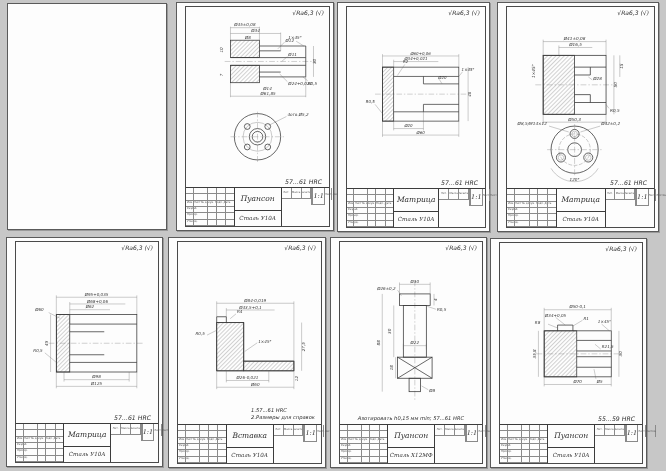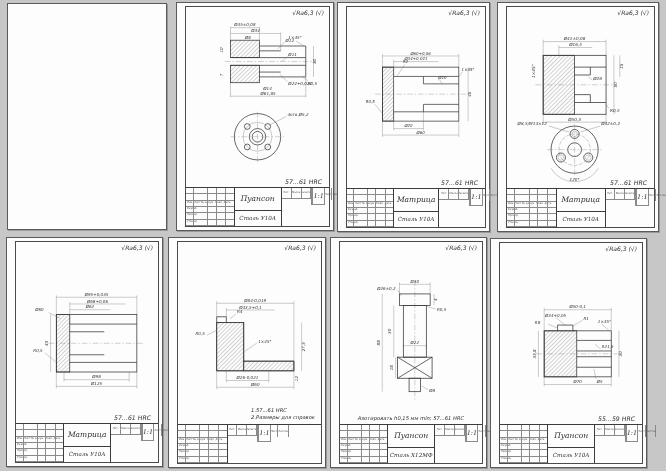--- a/index.html
+++ b/index.html
@@ -439,20 +439,24 @@
             <div class="r"></div>
     <div class="r">Изм. Лист № докум. Подп. Дата</div>
     <div class="r">Разраб.</div>
     <div class="r">Провер.</div>
     <div class="r">Утверд.</div>
     <div class="v" style="left:14%"></div>
             <div class="v" style="left:44%"></div>
             <div class="v" style="left:62%"></div>
             <div class="v" style="left:82%"></div>
    </div>
+   <div class="tbm">
+    <div class="nm">Вставка</div>
+    <div class="mt">Сталь У10А</div>
+   </div>
    <div class="tbr">
     <div class="hd">
               <span>Лит.</span>
               <span>Масса</span>
               <span>Масштаб</span>
             </div>
     <div class="vl">
               <span></span>
               <span></span>
               <span class="sc">1:1</span>

